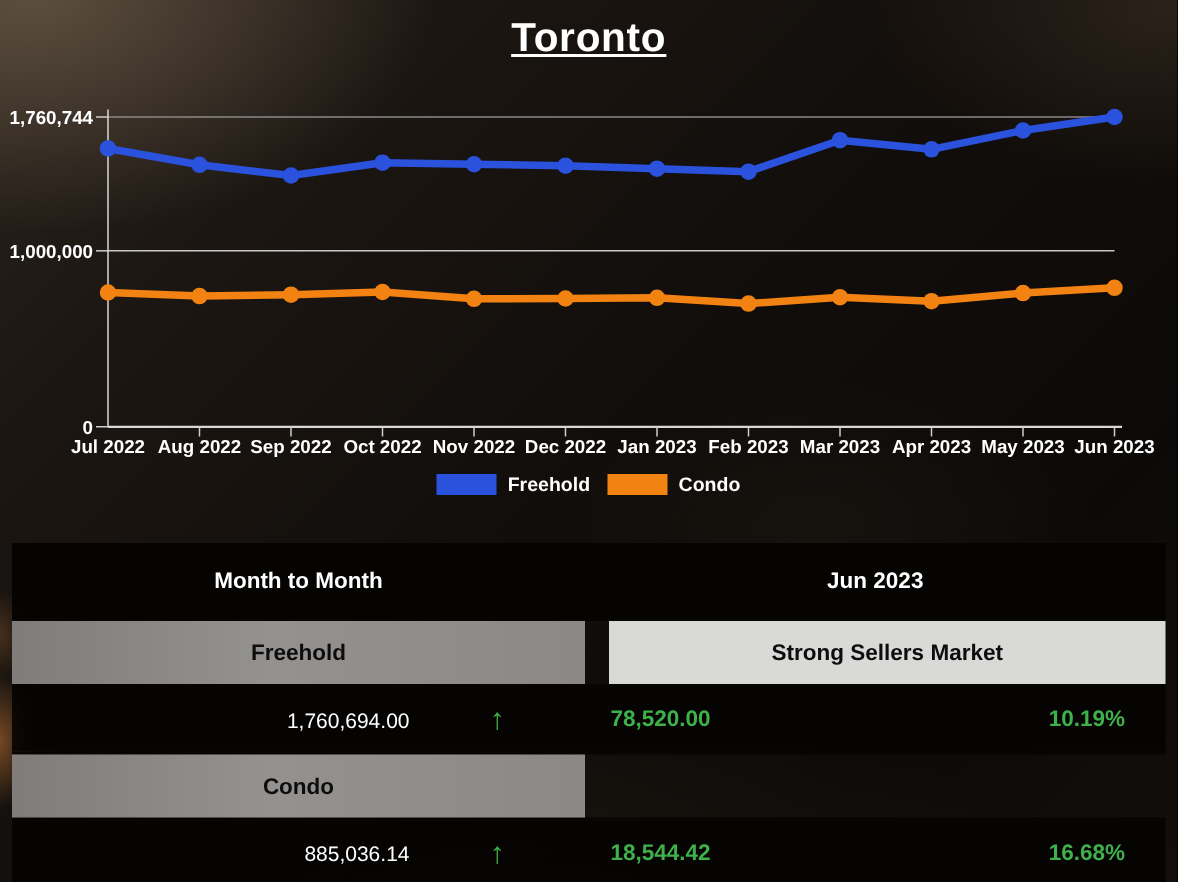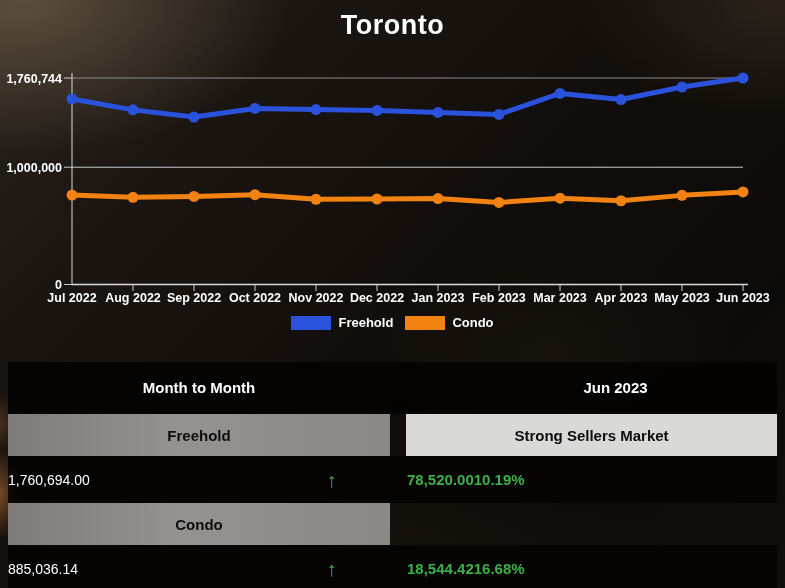--- a/index.html
+++ b/index.html
@@ -10,41 +10,41 @@
       radial-gradient(ellipse 430px 250px at 3% 0%, rgba(133,112,90,.55), rgba(133,112,90,0) 62%),
       radial-gradient(ellipse 320px 190px at 99% 1%, rgba(74,60,46,.45), transparent 62%),
       radial-gradient(ellipse 30px 60px at 0% 84%, rgba(168,102,48,.65), transparent 75%),
       radial-gradient(ellipse 24px 40px at 0% 72%, rgba(110,70,38,.55), transparent 75%),
       radial-gradient(ellipse 600px 320px at 45% 112%, rgba(70,56,42,.30), transparent 65%),
       radial-gradient(ellipse 260px 140px at 70% 60%, rgba(58,48,38,.18), transparent 70%),
       linear-gradient(135deg,#2b241d 0%,#1b1612 22%,#110d0a 52%,#0c0a08 78%,#120e0b 100%);
   }
   .page-title{
     position:absolute;top:10px;left:0;width:100%;text-align:center;
-    color:#fff;font-size:27px;font-weight:700;letter-spacing:.5px;
+    color:#fff;font-size:27px;font-weight:700;letter-spacing:.5px;text-decoration:underline;
   }
   svg.chart{position:absolute;left:0;top:0;width:785px;height:345px;}
   .axis-label{fill:#ffffff;font-family:"Liberation Sans",sans-serif;font-size:12.5px;font-weight:700;}
   .legend{position:absolute;top:315px;left:0;width:100%;display:flex;justify-content:center;align-items:center;gap:12px;}
   .legend-item{display:flex;align-items:center;gap:7px;cursor:pointer;}
   .swatch{display:inline-block;width:40px;height:14px;}
   .legend-label{color:#fff;font-size:13px;font-weight:700;}
   .stats-table{position:absolute;left:8px;top:362px;width:769px;}
   .t-row{display:grid;grid-template-columns:382px 387px;box-sizing:border-box;}
-  .t-head{height:50px;background:rgba(4,3,2,.92);gap:32px;}
+  .t-head{height:50px;background:rgba(4,3,2,.92);}
   .t-head .cell{display:flex;align-items:center;justify-content:center;color:#fff;font-size:15px;font-weight:700;}
   .t-gray{height:46px;border-top:2px solid #060504;border-bottom:2px solid #060504;}
   .t-gray .cell{display:flex;align-items:center;justify-content:center;font-size:15px;font-weight:700;color:#0d0d0d;}
   .gray-l{background:linear-gradient(90deg,#7f7c79 0%,#949290 45%,#8b8885 100%);}
   .gray-r{background:#d9d9d7;margin-left:16px;}
   .t-vals{height:43px;background:rgba(4,3,2,.9);}
   .t-vals .cell-l{display:grid;grid-template-columns:265px 1fr;align-items:center;}
-  .t-vals .cell-l .val{text-align:left;color:#fff;font-size:14px;}
+  .t-vals .cell-l .val{text-align:right;color:#fff;font-size:14px;}
   .t-vals .cell-l .arrow{text-align:center;color:var(--green,#3fb04a);font-size:20px;line-height:1;}
-  .t-vals .cell-r{display:flex;align-items:center;padding:0 27px 0 17px;}
+  .t-vals .cell-r{display:flex;align-items:center;justify-content:space-between;padding:0 27px 0 17px;}
   .t-vals .cell-r .chg,.t-vals .cell-r .pct{color:var(--green,#3fb04a);font-size:15px;font-weight:700;}
 </style>
 </head>
 <body>
 
 <div class="stage">
   <div class="page-title">Toronto</div>
 
   <svg class="chart" id="chart-svg" viewBox="0 0 785 345">
       <line x1="64" y1="284.5" x2="72" y2="284.5" stroke="#cfcfcf" stroke-width="1"></line>

